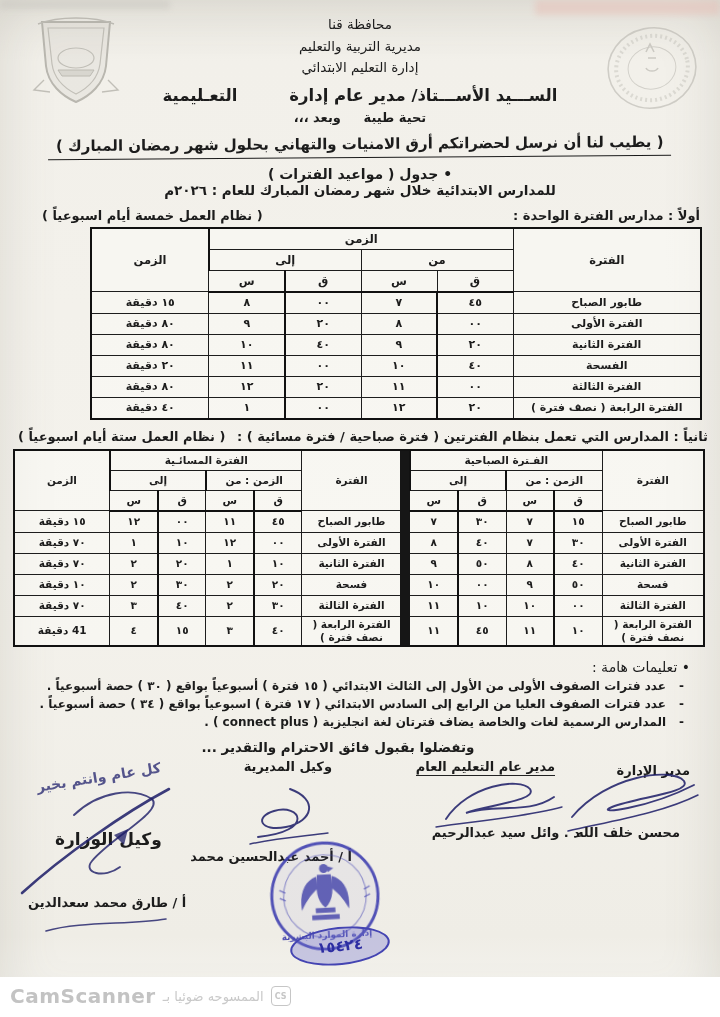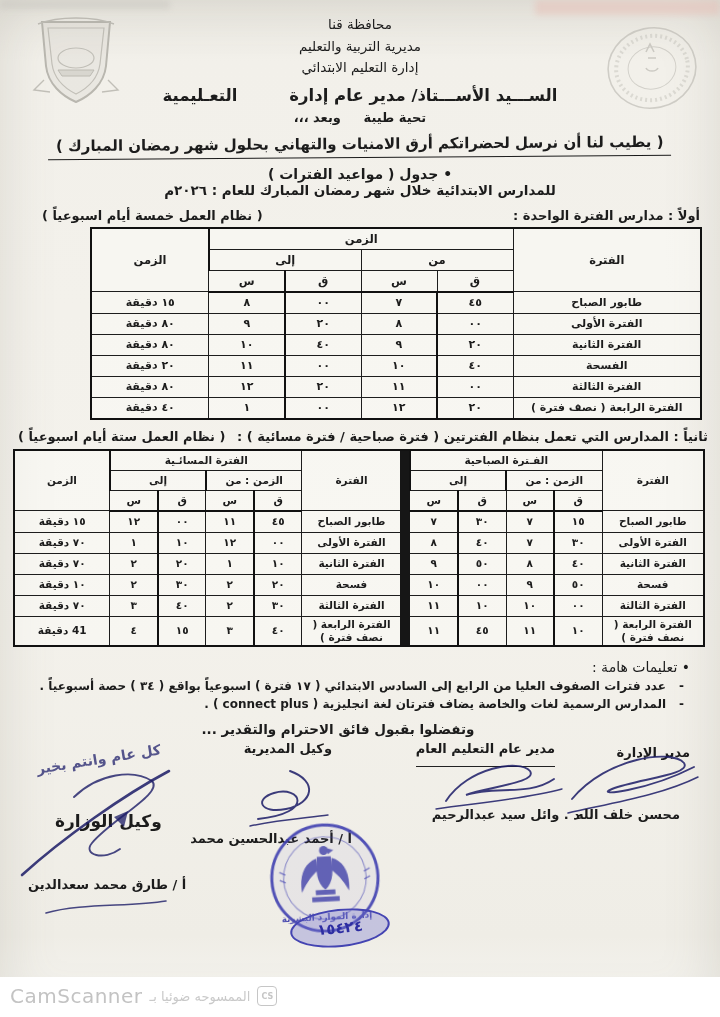--- a/index.html
+++ b/index.html
@@ -39,37 +39,37 @@
   .pl{font-size:10.5px;}
   .inst{margin-top:12px;padding:0 30px 0 20px;}
   .inst-title{font-weight:normal;font-size:14px;}
   .inst-title::before{content:"•  ";}
   .inst-item{position:relative;margin-top:4px;padding-right:24px;font-weight:bold;font-size:12px;}
   .inst-item::before{content:"-";position:absolute;right:6px;}
   .closing{margin-top:10px;text-align:center;font-weight:bold;font-size:13.5px;transform:translateX(-22px);}
   .sign-area{position:relative;height:212px;margin-top:4px;z-index:3;}
   .sig{position:absolute;text-align:left;}
   .sig .title{font-weight:bold;font-size:13px;}
-  .sig .title.u{border-bottom:1.4px solid #222;padding-bottom:10px;}
+  .sig .title.u{border-bottom:1.4px solid #222;padding-bottom:1px;}
   .sig .name{font-weight:bold;font-size:13px;white-space:nowrap;}
   .squiggle{position:absolute;pointer-events:none;}
   .big-title{position:absolute;font-weight:bold;font-size:17px;}
   .hand-note{position:absolute;top:10px;left:36px;color:#2e2e74;font-size:14px;font-weight:bold;
     transform:rotate(-9deg);opacity:.8;}
   .stamp{position:absolute;top:80px;left:266px;transform:rotate(-3deg);opacity:.92;filter:blur(.3px);z-index:4;}
   .oval-num{position:absolute;top:168px;left:290px;width:96px;height:34px;border:2.5px solid #4444b2;
     border-radius:50%;background:rgba(110,110,205,.32);transform:rotate(-6deg);display:flex;
     align-items:center;justify-content:center;z-index:5;}
   .oval-num span{color:#2d2da2;font-weight:bold;font-size:15px;letter-spacing:3px;}
   .cam-bar{position:absolute;left:0;bottom:0;width:100%;height:40px;background:#ffffff;z-index:2;}
   .cam-row{position:absolute;left:10px;bottom:9px;display:flex;align-items:center;gap:7px;direction:rtl;}
   .cs-badge{width:18px;height:18px;border:1.5px solid #c6c6c6;border-radius:4px;color:#c6c6c6;
     font-size:8px;font-weight:bold;display:flex;align-items:center;justify-content:center;}
   .cam-ar{color:#c9c9c9;font-size:13px;}
-  .cam-brand{color:#c3c3c3;font-size:20px;font-weight:normal;letter-spacing:.5px;direction:ltr;}
+  .cam-brand{color:#c3c3c3;font-size:20px;font-weight:bold;letter-spacing:.5px;direction:ltr;}
 </style>
 </head>
 <body>
 
 <div class="page">
   <div class="tint-tl"></div>
   <div class="tint-tr"></div>
 
   <svg class="emblem-shield" width="96" height="104" viewBox="0 0 96 104">
     <path d="M14,12 L82,12 L78,56 C76,74 62,86 48,92 C34,86 20,74 18,56 Z" fill="rgba(175,173,165,.18)" stroke="#a6a49c" stroke-width="2"></path>
@@ -313,20 +313,21 @@
           <td>٣</td>
           <td class="bl2">١٥</td>
           <td>٤</td>
           <td class="bl2">41 دقيقة</td>
         </tr>
       </tbody>
     </table>
 
     <div class="inst">
       <div class="inst-title">تعليمات هامة :</div>
+      <div class="inst-item">عدد فترات الصفوف الأولى من الأول إلى الثالث الابتدائي ( ١٥ فترة ) أسبوعياً بواقع ( ٣٠ ) حصة أسبوعياً .</div>
       <div class="inst-item">عدد فترات الصفوف العليا من الرابع إلى السادس الابتدائي ( ١٧ فترة ) اسبوعياً بواقع ( ٣٤ ) حصة أسبوعياً .</div>
       <div class="inst-item">المدارس الرسمية لغات والخاصة يضاف فترتان لغة انجليزية ( connect plus ) .</div>
     </div>
 
     <div class="closing">وتفضلوا بقبول فائق الاحترام والتقدير ...</div>
 
     <div class="sign-area">
 
       <div class="sig" style="top:4px;right:30px;">
         <div class="title">مدير الإدارة</div>

